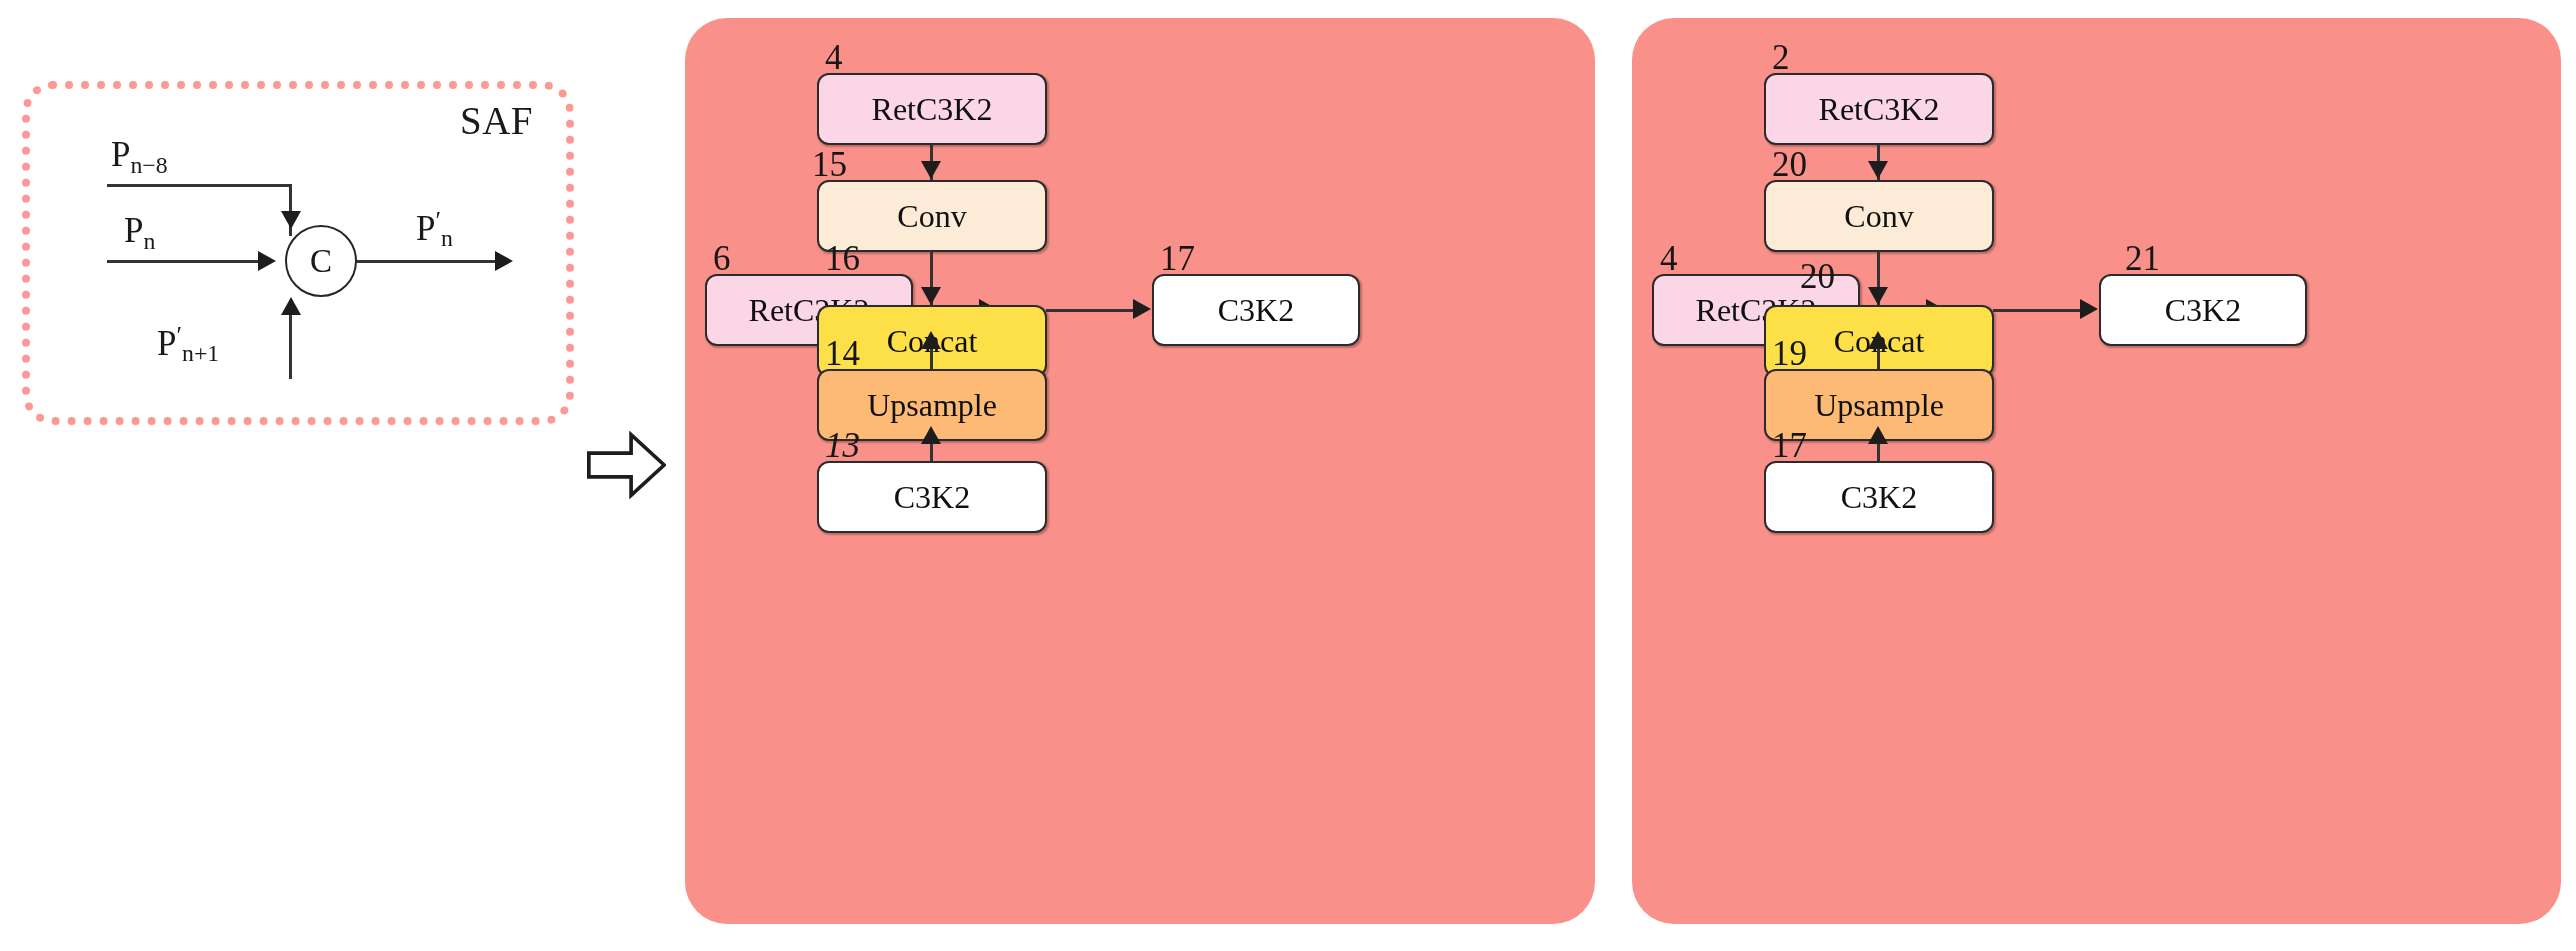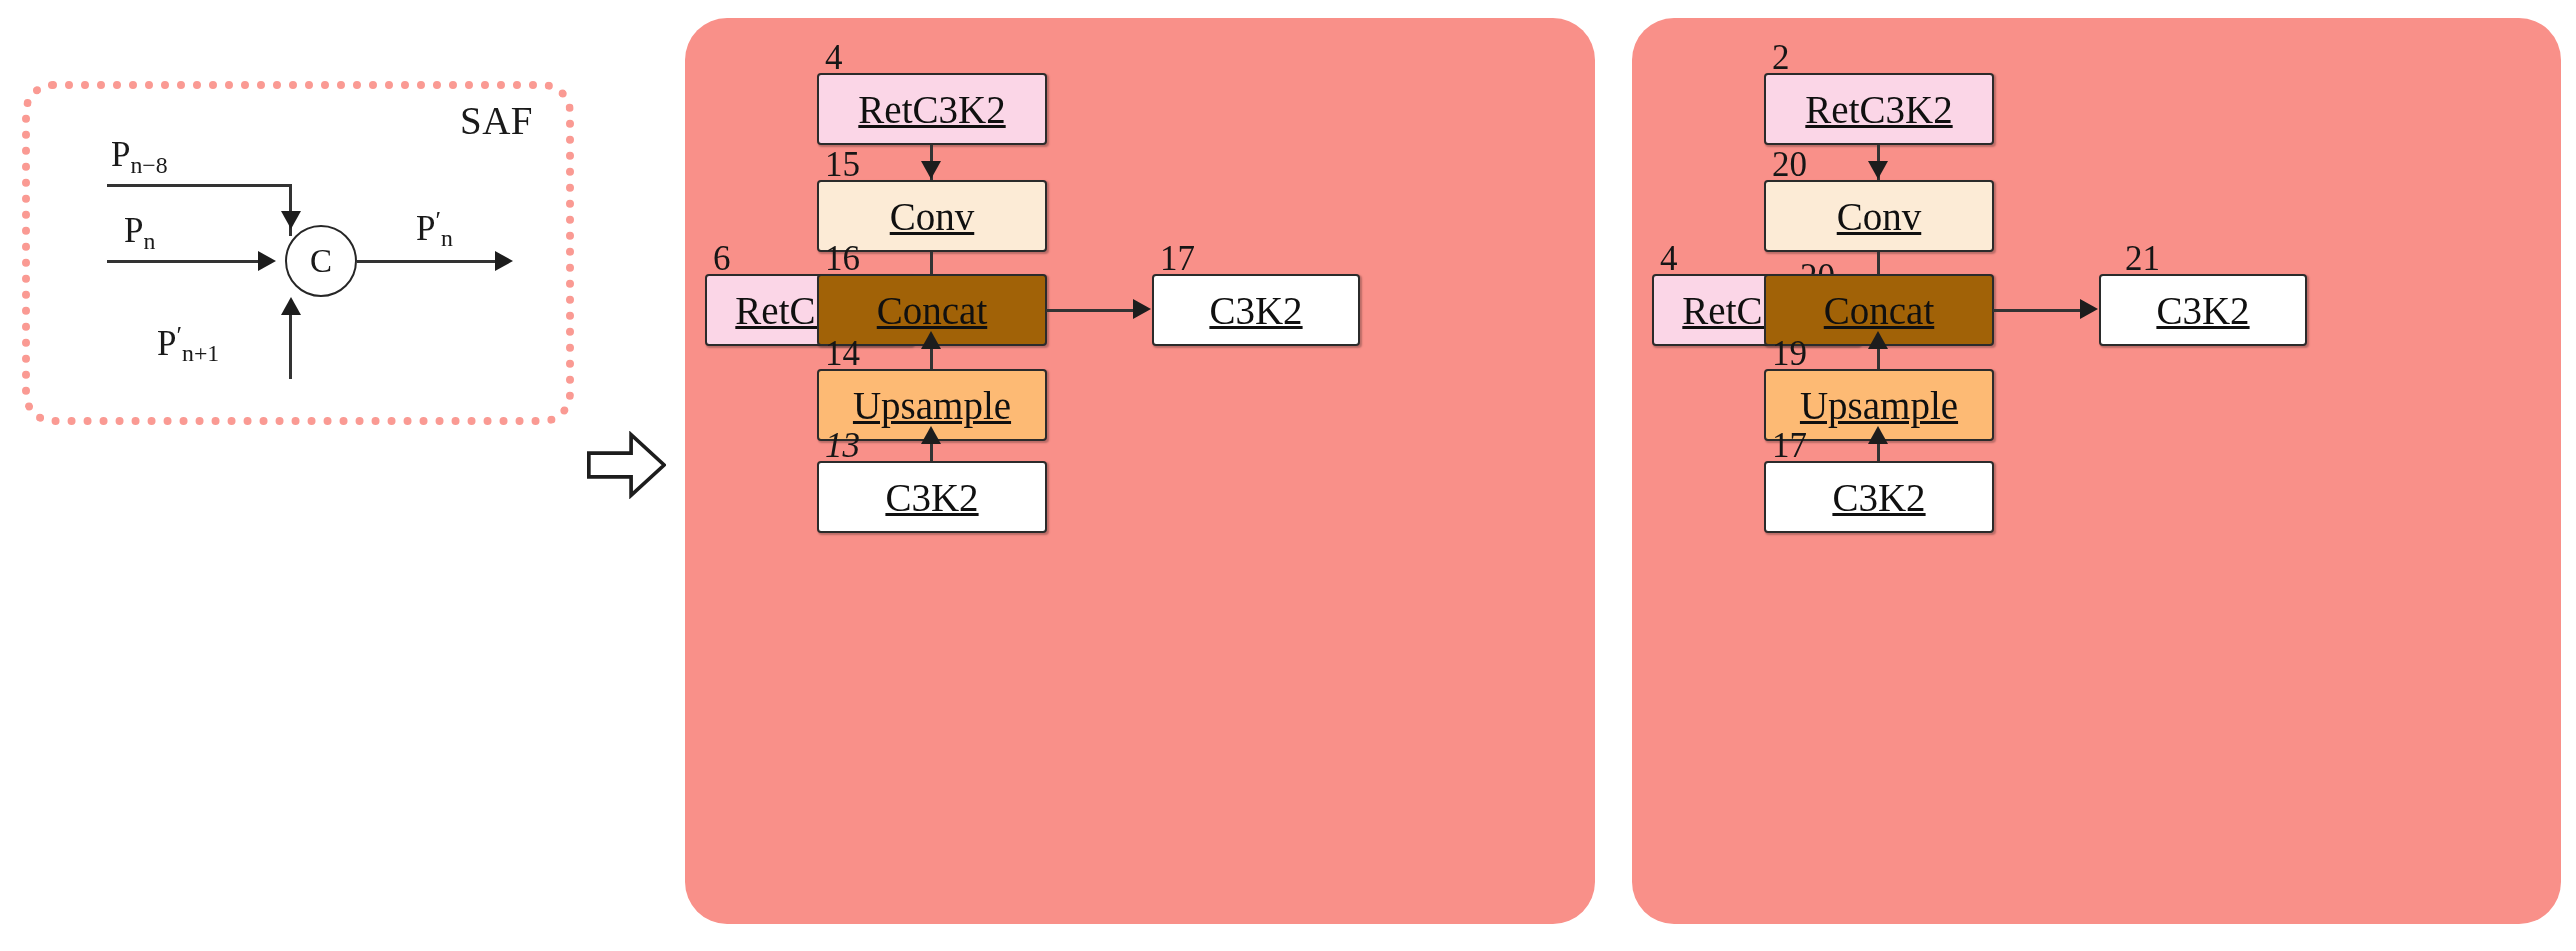--- a/index.html
+++ b/index.html
@@ -111,40 +111,39 @@
     border-radius: 42px;
     box-sizing: border-box;
   }
   #panel-mid   { left: 685px;  width: 910px; }
   #panel-right { left: 1632px; width: 929px; }
 
   
   .node {
     position: absolute;
     border: 2.8px solid #2b2b2b;
-    border-radius: 4px;
+    border-radius: 12px;
     box-sizing: border-box;
     display: flex;
     align-items: center;
     justify-content: center;
-    font-size: 39px;
+    font-size: 32px;
     color: #101010;
     white-space: nowrap;
     box-shadow: 1.8px 1.8px 1.8px rgba(0,0,0,0.25);
-    text-decoration: underline;
   }
   .node-idx {
     position: absolute;
     font-size: 35px;
     color: #161616;
     white-space: nowrap;
   }
   .t-retc3k2  { background: #fbd6e7; }
   .t-conv     { background: #fcebd6; }
-  .t-concat   { background: #a16207; }
+  .t-concat   { background: #fde047; margin-top: 31px; }
   .t-upsample { background: #fdba74; }
   .t-c3k2     { background: #ffffff; }
 </style>
 </head>
 <body>
 
 <div id="stage">
 
   <div class="saf-panel">
     <div class="saf-title">SAF</div>
@@ -186,21 +185,21 @@
     </svg>
   </div>
 
   <div class="red-panel" id="panel-mid">
 
     <div class="node-idx" style="left:140px; top:20px;">4</div>
     <div class="node t-retc3k2" style="left:132px; top:55px; width:230px; height:72px;">RetC3K2</div>
     <div class="wire wire-v" style="left:245px; top:127px; height:37px;"></div>
     <div class="arrowhead ah-down" style="left:236px; top:143px;"></div>
 
-    <div class="node-idx" style="left:140px; top:127px;font-family:Liberation Serif, serif;">15</div>
+    <div class="node-idx" style="left:127px; top:127px;font-family:Liberation Serif, serif;">15</div>
     <div class="node t-conv" style="left:132px; top:162px; width:230px; height:72px;">Conv</div>
     <div class="wire wire-v" style="left:245px; top:234px; height:55px;"></div>
     <div class="arrowhead ah-down" style="left:236px; top:269px;"></div>
 
     <div class="node-idx" style="left:28px; top:221px;">6</div>
     <div class="node t-retc3k2" style="left:20px; top:256px; width:208px; height:72px;">RetC3K2</div>
     <div class="wire wire-h" style="left:228px; top:291px; width:74px;"></div>
     <div class="arrowhead ah-right" style="left:294px; top:281px;"></div>
 
     <div class="node-idx" style="left:140px; top:221px;">16</div>

